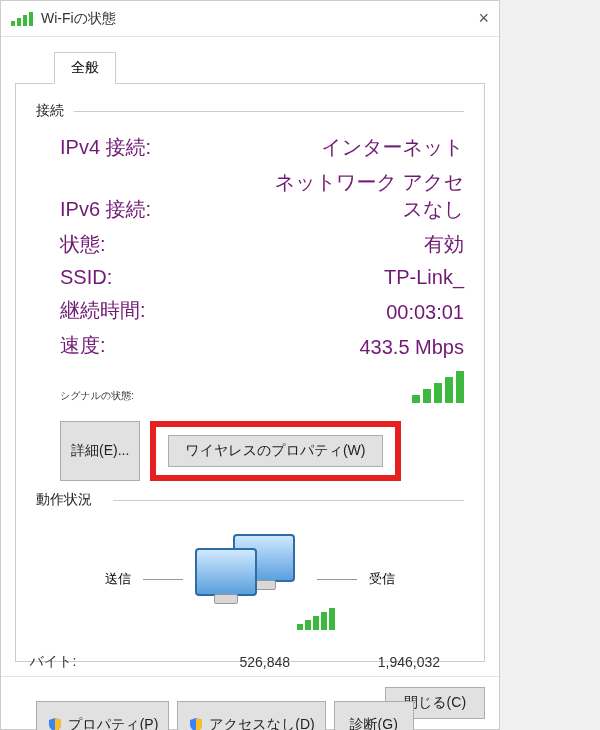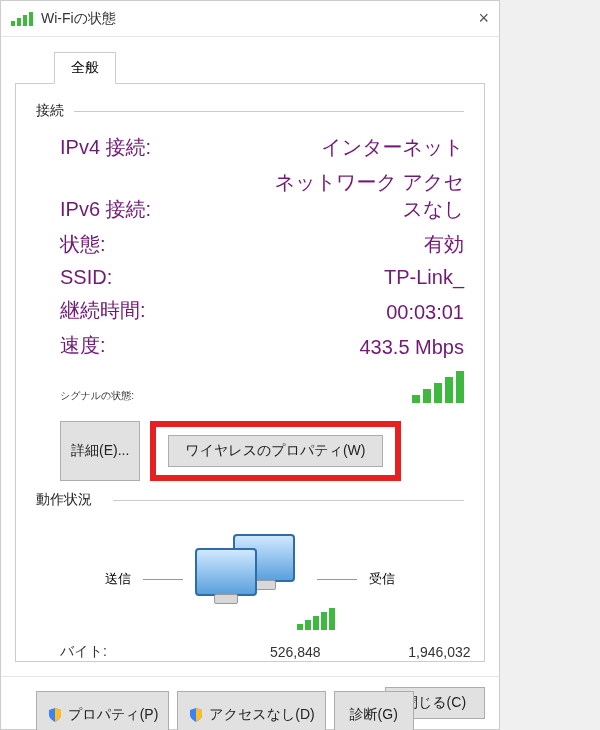--- a/index.html
+++ b/index.html
@@ -116,20 +116,22 @@
     .sig-small span{ width:6px; background:#3eb83e; display:block;}
     .sig-small span:nth-child(1){height:6px;} .sig-small span:nth-child(2){height:10px;}
     .sig-small span:nth-child(3){height:14px;} .sig-small span:nth-child(4){height:18px;}
     .sig-small span:nth-child(5){height:22px;}
     .bytes-row {
       display: flex;
       align-items: center;
       padding: 4px 24px 4px 24px;
       font-size: 14px;
       color: #333;
+      margin-top: 10px;
+      justify-content: flex-end;
     }
     .bytes-row .left { flex: 0 0 150px; }
     .bytes-row .mid { flex: 1; text-align: center; }
     .bytes-row .right { flex: 0 0 150px; text-align: right; }
     .footer {
       padding: 10px 14px;
       display: flex;
       justify-content: flex-end;
       border-top: 1px solid #e5e5e5;
     }

